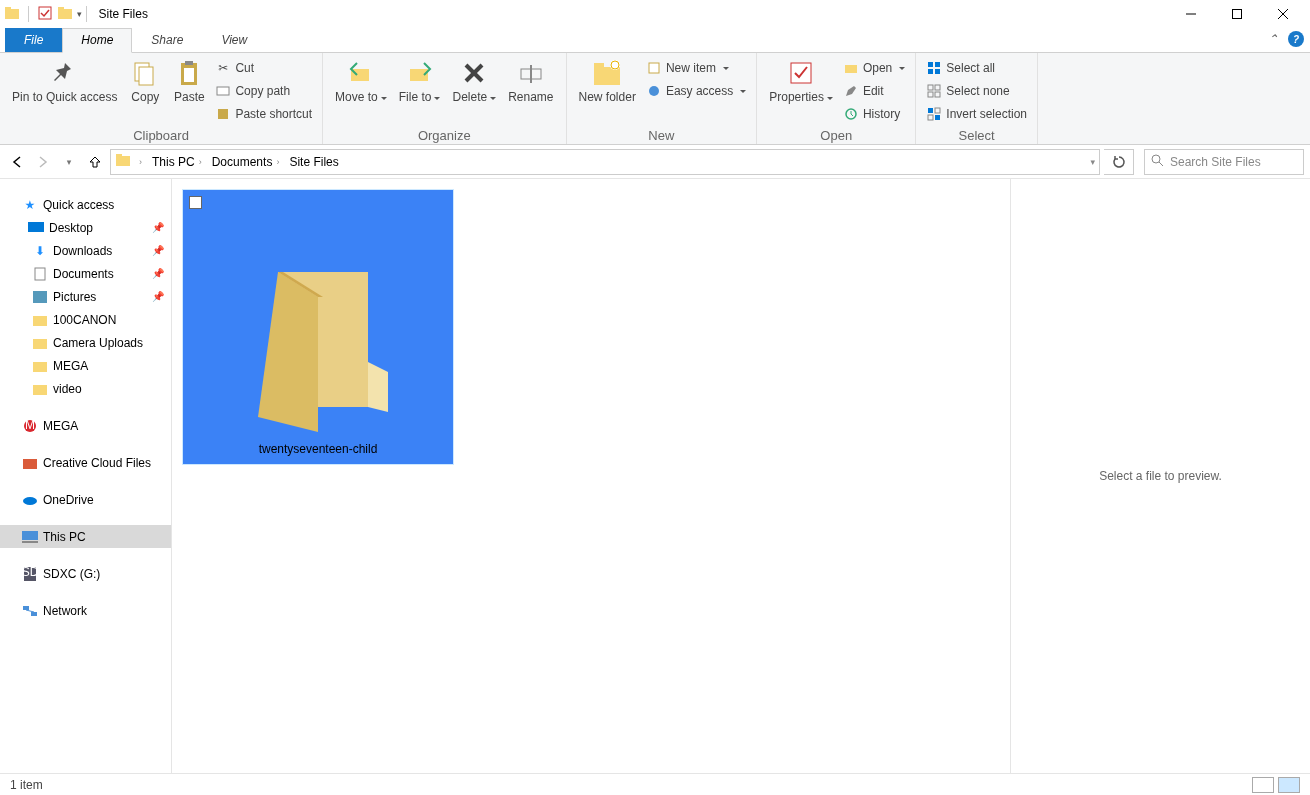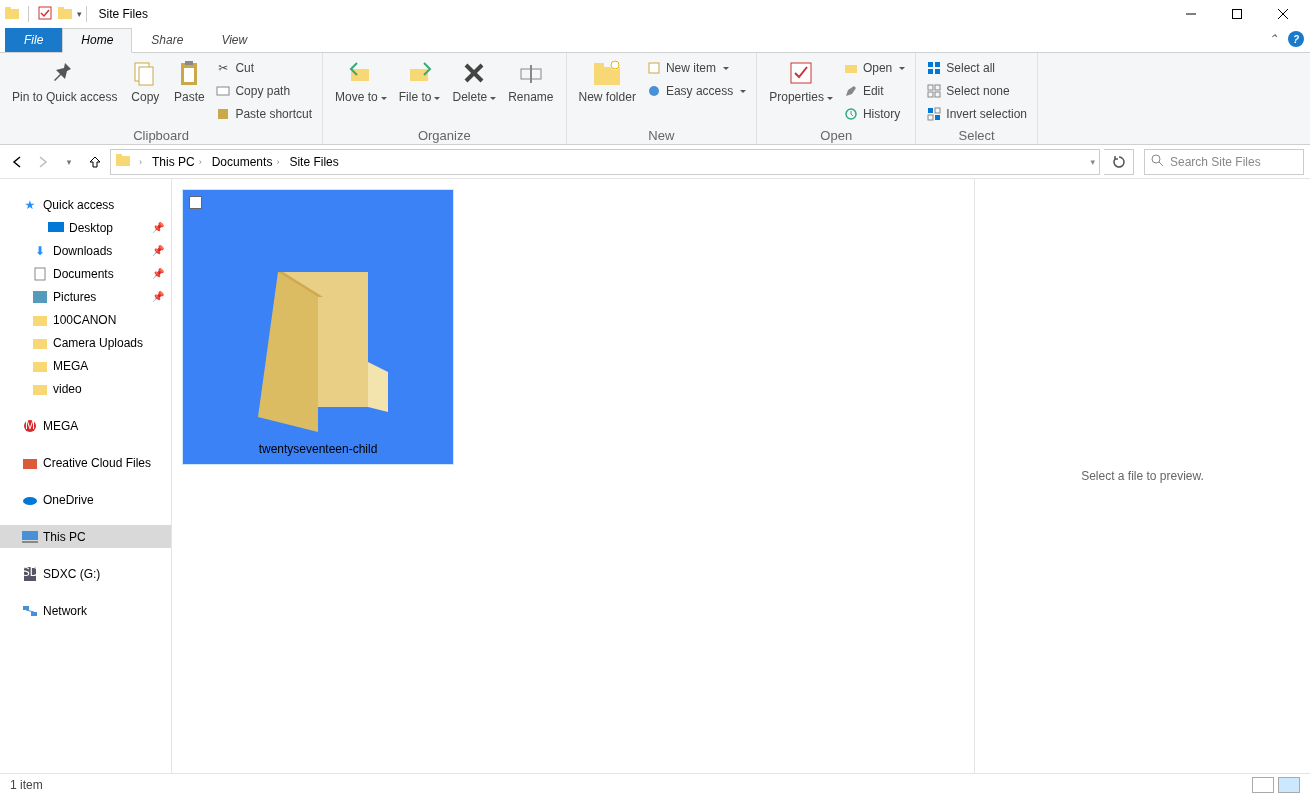--- a/index.html
+++ b/index.html
@@ -53,21 +53,21 @@
 .tree-item .pin { margin-left:auto; color:#888; font-size:10px; }
 .tree-item .tico { width:16px; height:16px; display:flex; align-items:center; justify-content:center; }
 .tree-spacer { height:14px; }
 
 .content { flex:1; padding:10px; display:flex; align-items:flex-start; }
 .folder-tile { width:272px; height:276px; background:#3b82f6; position:relative; display:flex; flex-direction:column; align-items:center; justify-content:flex-end; padding-bottom:8px; border:1px solid #cce8ff; }
 .folder-tile .chk { position:absolute; top:6px; left:6px; width:13px; height:13px; border:1px solid #666; background:#fff; }
 .folder-tile .big-folder { width:180px; height:160px; position:relative; margin-bottom:30px; }
 .folder-tile .fname { color:#000; }
 
-.preview { width:336px; border-left:1px solid #e5e5e5; display:flex; align-items:center; justify-content:center; color:#666;text-align:right; }
+.preview { width:300px; border-left:1px solid #e5e5e5; display:flex; align-items:center; justify-content:center; color:#666;text-align:right; }
 
 
 .status { position:absolute; bottom:0; left:0; right:0; height:22px; border-top:1px solid #e5e5e5; display:flex; align-items:center; padding:8px 10px; color:#444; }
 .status-right { margin-left:auto; display:flex; gap:4px; }
 .view-toggle { width:22px; height:16px; border:1px solid #aaa; }
 
 
 .ic-folder { fill:#f8d775; }
 .ic-blue { fill:#0078d7; }
 </style>
@@ -395,21 +395,21 @@
     <span>Search Site Files</span>
   </div>
 </div>
 
 <div class="body">
   <div class="tree">
     <div class="tree-item">
         <span class="tico" style="color:#1e90ff;">★</span>
         <span>Quick access</span>
       </div>
-    <div class="tree-item" style="padding-left:48px;justify-content:center;">
+    <div class="tree-item" style="padding-left:28px;justify-content:center;">
         <span class="tico">
           <svg width="16" height="12">
             <rect width="16" height="10" class="ic-blue"></rect>
           </svg>
         </span>
         <span>Desktop</span>
         <span class="pin">📌</span>
       </div>
     <div class="tree-item" style="padding-left:32px;">
         <span class="tico" style="color:#1e90ff;">⬇</span>

